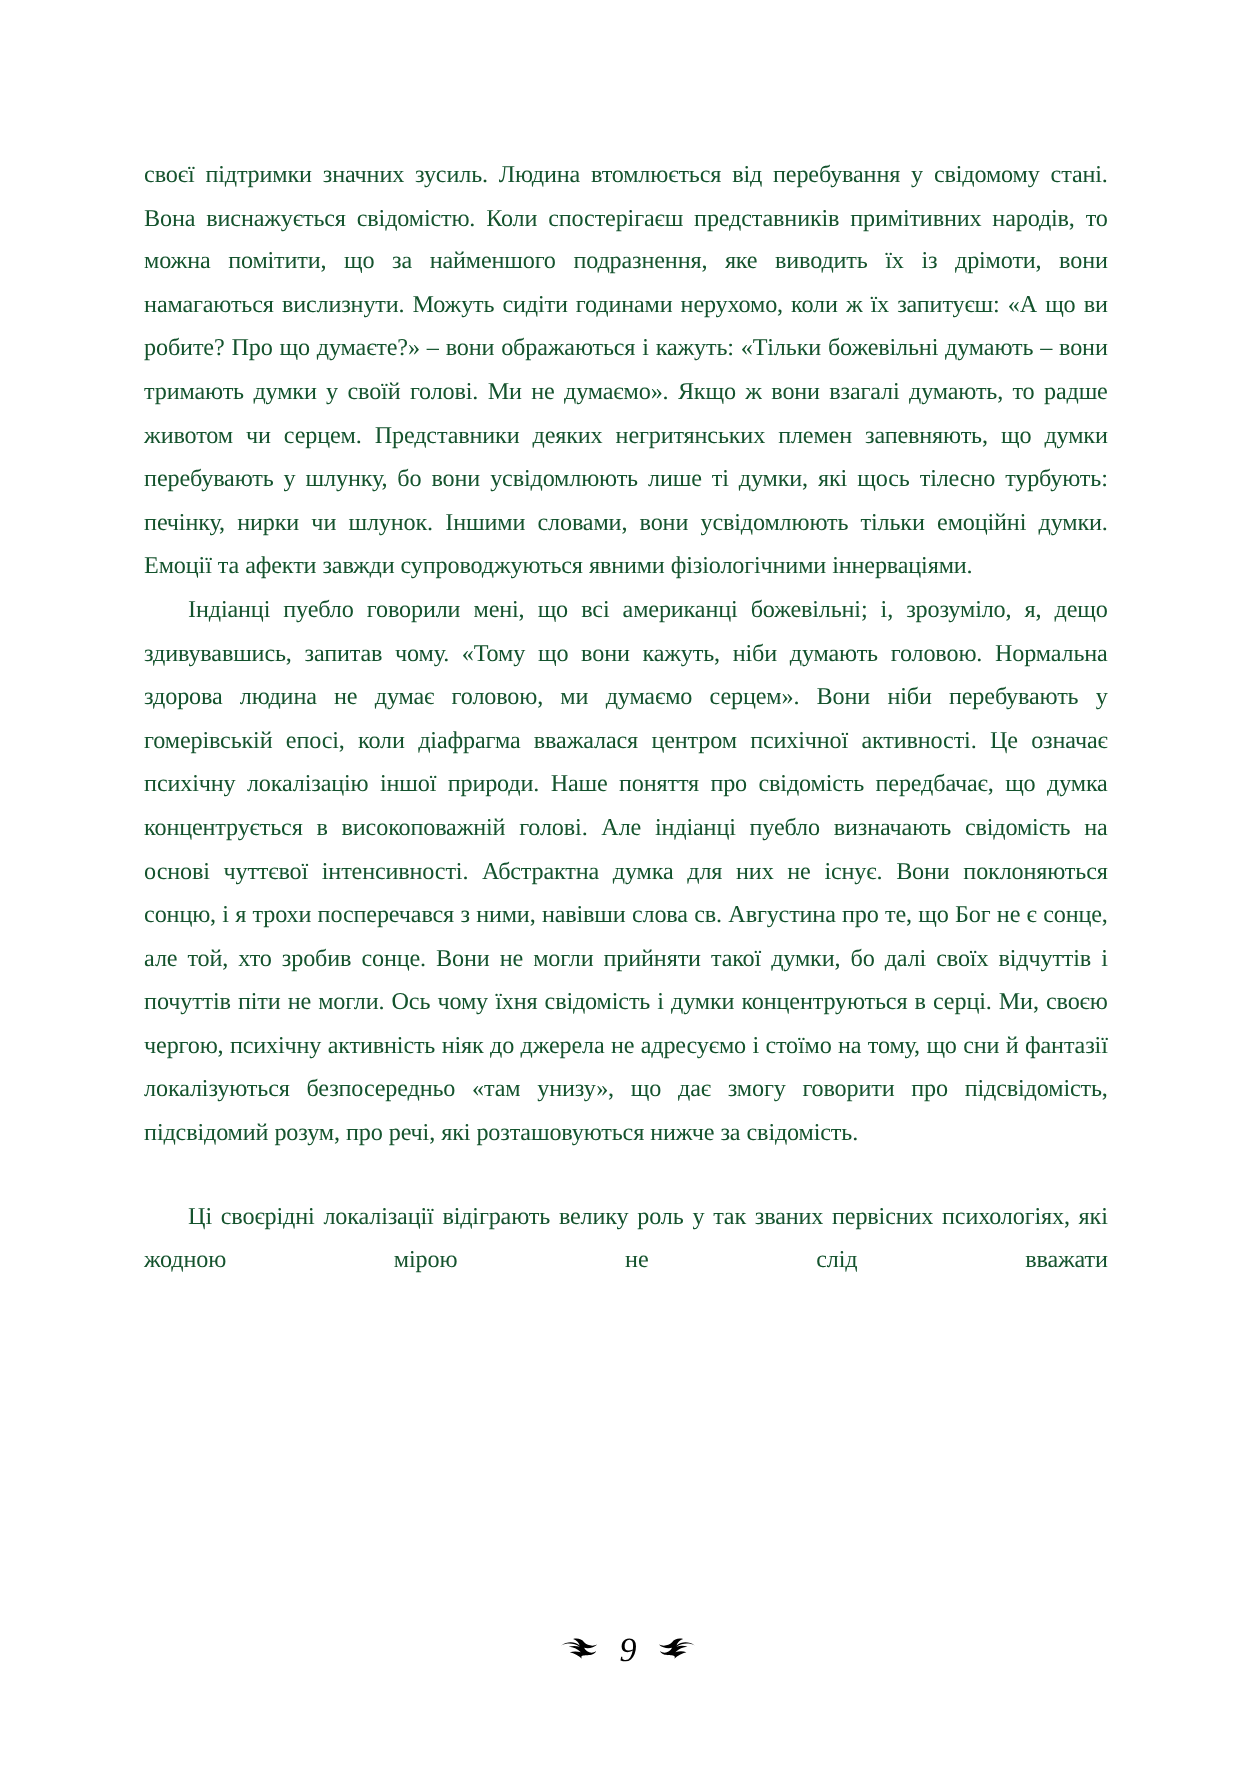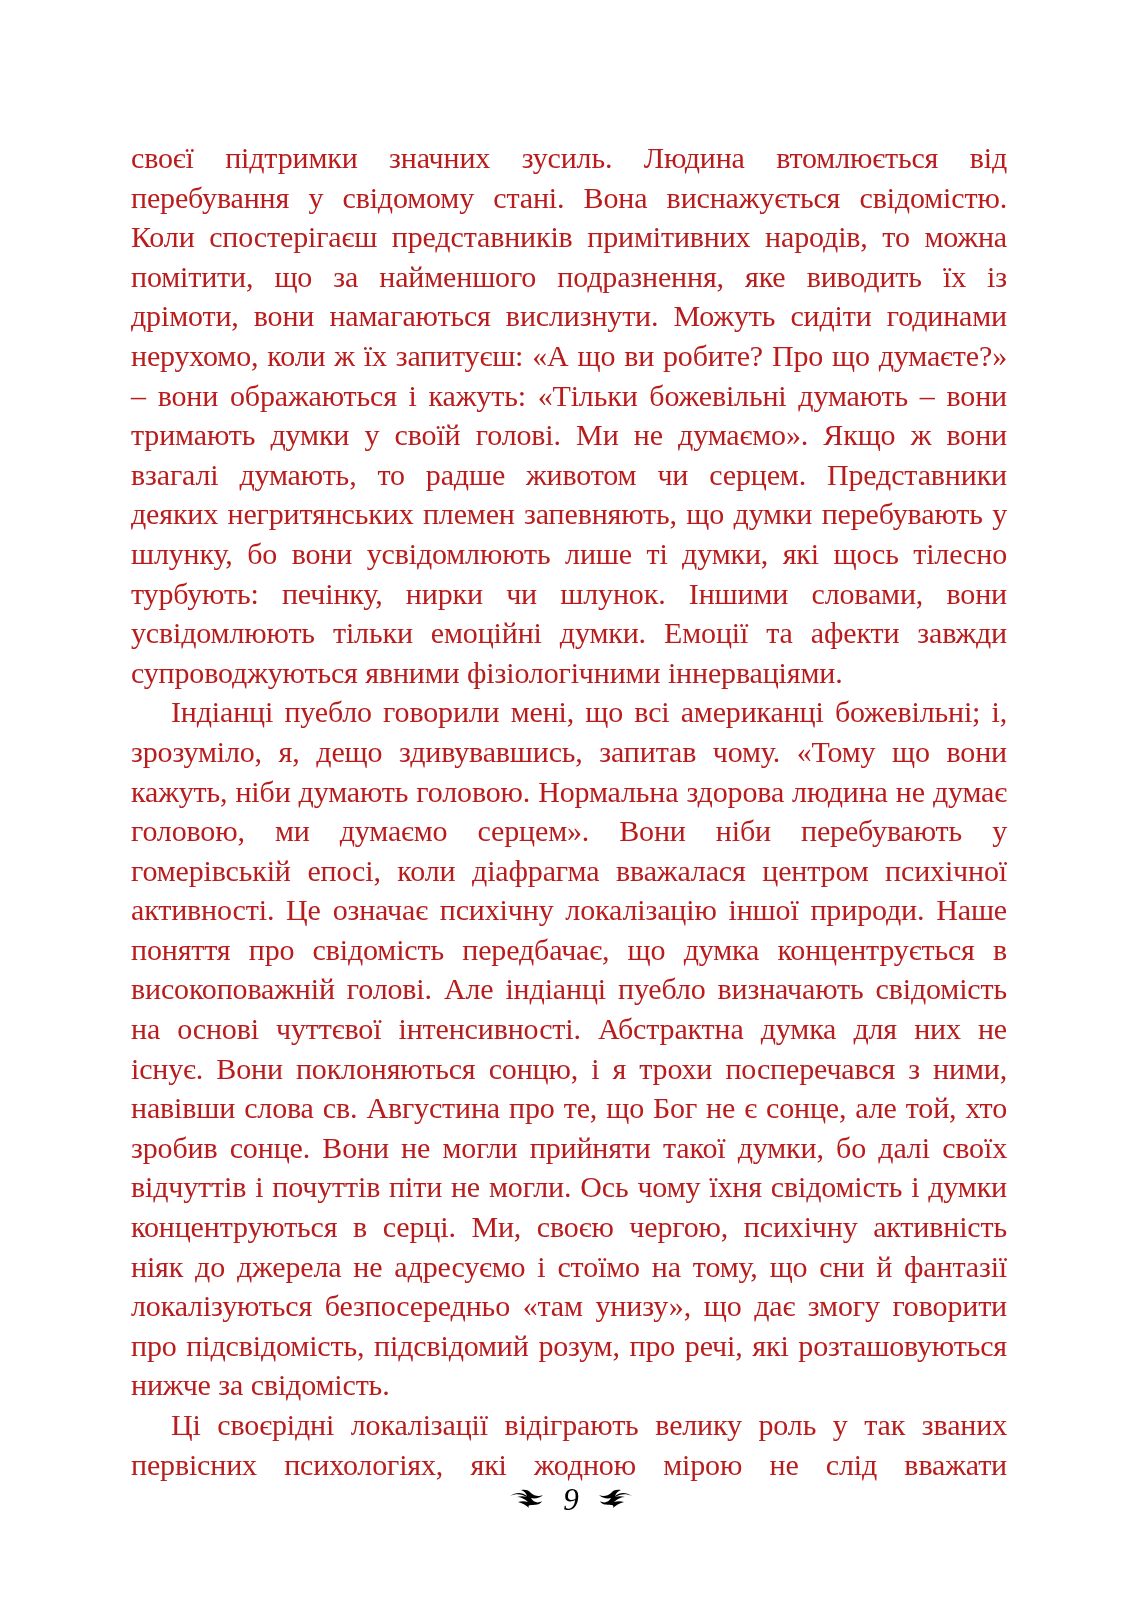--- a/index.html
+++ b/index.html
@@ -20,32 +20,33 @@
     left: 131px;
     top: 138px;
     width: 876px;
   }
   .para {
     margin: 0;
     padding: 0;
     text-align: justify;
     text-justify: inter-word;
     font-family: "Liberation Serif", "DejaVu Serif", serif;
-    font-size: 30px;
+    font-size: 22px;
     line-height: 39.6px;
-    color: #b91c1c;
+    color: #14532d;
     letter-spacing: -0.15px;
     word-spacing: 0.2px;
     -webkit-font-smoothing: none;
   }
   .para.indent {
     text-indent: 40px;
   }
   .para.last-full {
     text-align: justify;
+    margin-top: 37px;
   }
   
   .para.last-full::after {
     content: "";
     display: inline-block;
     width: 100%;
   }
   .ital {
   }
   .footer {

